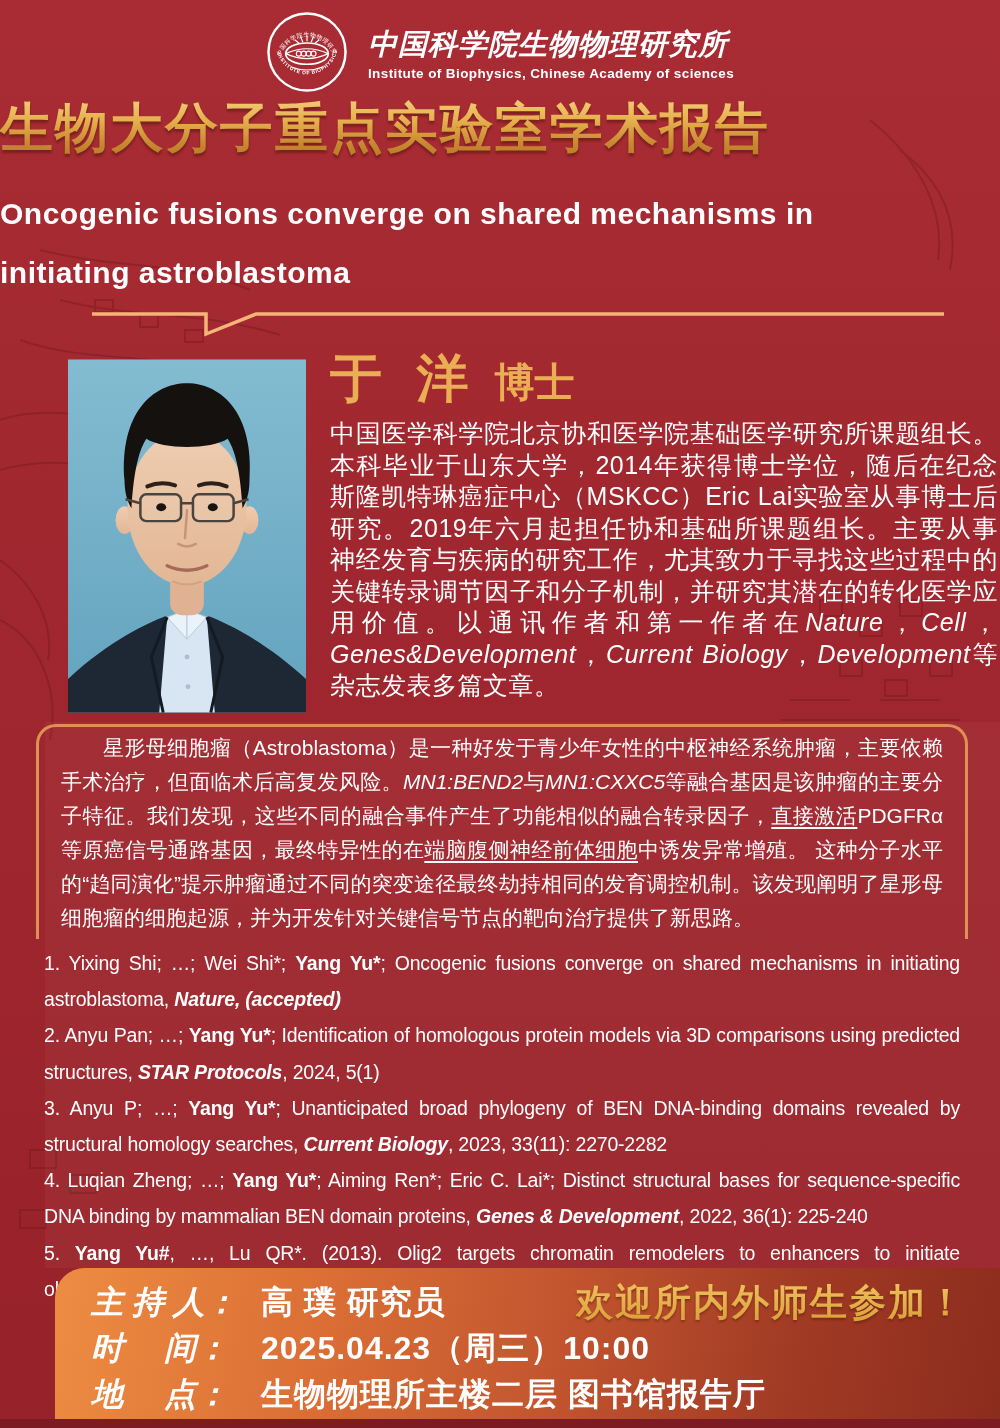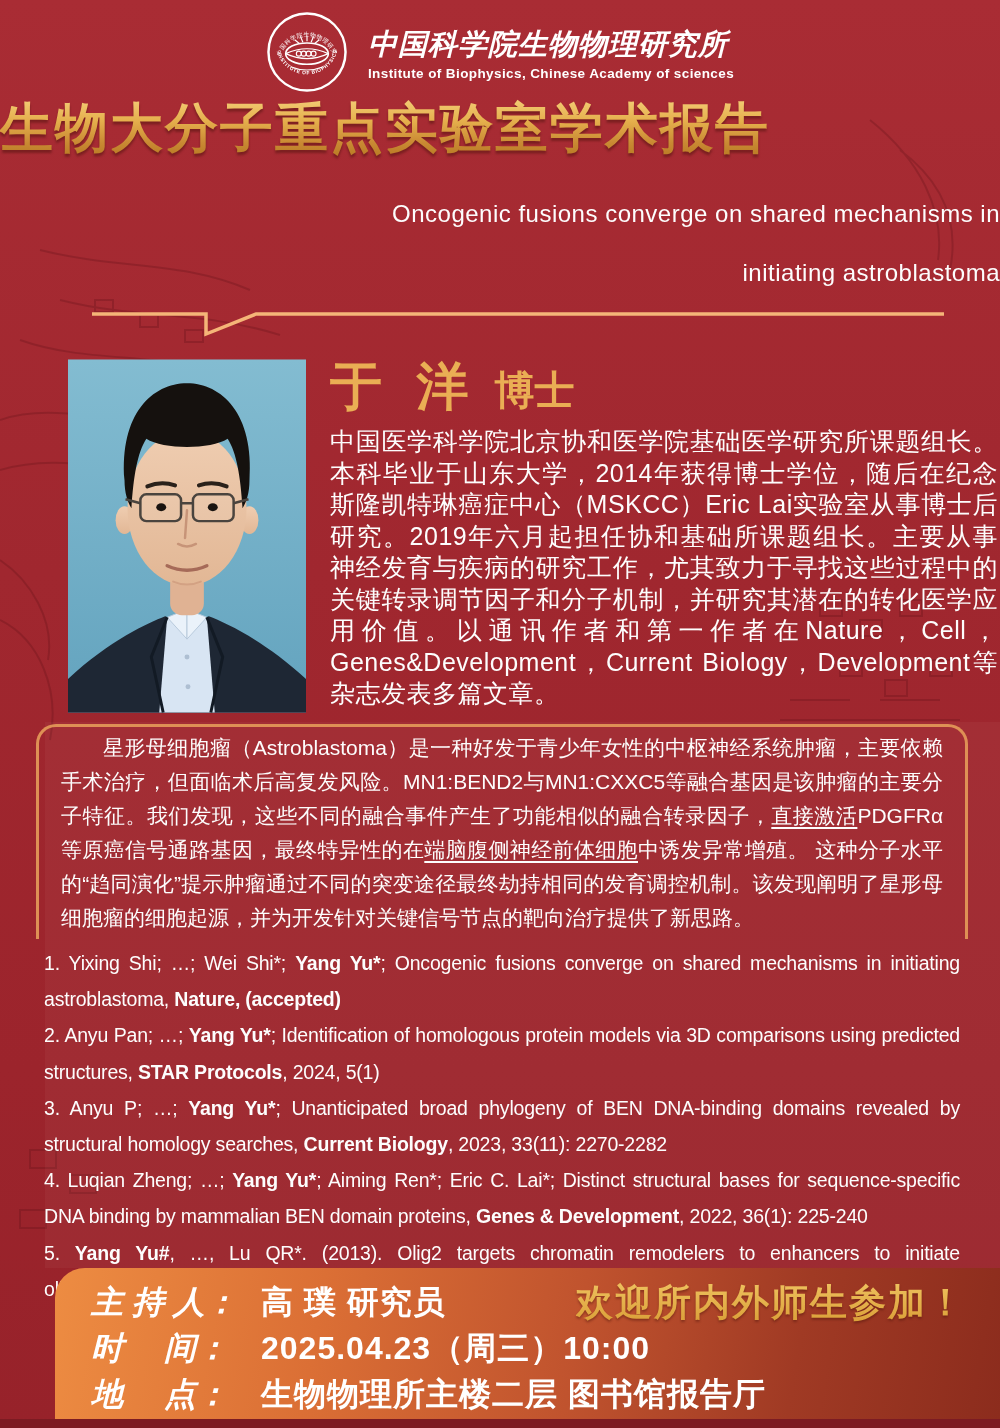--- a/index.html
+++ b/index.html
@@ -16,39 +16,39 @@
   .inst-cn{font-size:29px;font-weight:bold;font-style:italic;letter-spacing:1px;line-height:40px;}
   .inst-en{font-size:13.5px;font-weight:bold;letter-spacing:.4px;margin-top:2px;}
   
   .banner{
     position:absolute;top:94px;left:0;width:100%;margin:0;
     font-size:53px;font-weight:800;letter-spacing:2px;line-height:68px;
     background:linear-gradient(180deg,#f6d27e 0%,#e5af4c 40%,#c98933 72%,#b3751f 100%);
     -webkit-background-clip:text;background-clip:text;color:transparent;
     filter:drop-shadow(0 3px 1px rgba(70,15,8,.45));
   }
-  .talk-title{position:absolute;top:184px;left:0;width:100%;margin:0;text-align:right;
-    font-size:24px;font-weight:400;line-height:59px;color:#fdfdfd;letter-spacing:.5px;}
+  .talk-title{position:absolute;top:184px;left:0;width:100%;margin:0;text-align:left;
+    font-size:30px;font-weight:700;line-height:59px;color:#fdfdfd;letter-spacing:.5px;}
   .divider{position:absolute;top:296px;left:0;width:1000px;height:46px;}
   
   .photo{position:absolute;left:68px;top:358px;width:238px;height:356px;}
-  .speaker-right{position:absolute;left:330px;top:352px;width:668px;}
+  .speaker-right{position:absolute;left:330px;top:344px;width:668px;}
   .name-row{display:flex;align-items:baseline;gap:16px;height:66px;}
   .name{font-size:52px;font-weight:bold;color:#eaae54;letter-spacing:10px;}
   .degree{font-size:40px;font-weight:bold;color:#eaae54;}
   .bio{margin:8px 0 0 0;font-size:25px;line-height:31.5px;letter-spacing:.5px;
     text-align:justify;text-justify:inter-ideograph;color:#fdfdfd;}
   
   .content{position:absolute;left:36px;top:724px;width:932px;}
   .content-shade{position:absolute;left:45px;top:722px;width:955px;height:546px;background:rgba(255,225,210,.045);}
   .abstract-box{border:3px solid #de9055;border-bottom:none;border-radius:20px 20px 0 0;padding:4px 22px 4px 22px;box-sizing:border-box;}
   .abstract{margin:0;font-size:21px;line-height:34px;text-indent:2em;text-align:justify;text-justify:inter-ideograph;color:#fdfdfd;}
   .pubs{margin-top:6px;padding:0 8px;}
   .pub{margin:0;font-size:19.5px;line-height:36.2px;letter-spacing:-.2px;text-align:justify;color:#fdfdfd;}
-  .seg-b{font-weight:bold}.seg-i{}.seg-u{text-decoration:underline;text-underline-offset:4px;}
+  .seg-b{font-weight:bold}.seg-i{font-style:italic}.seg-u{text-decoration:underline;text-underline-offset:4px;}
   
   .footer-panel{position:absolute;left:55px;top:1268px;width:945px;height:152px;box-sizing:border-box;
     border-top-left-radius:30px;padding:12px 0 0 0;
     background:linear-gradient(100deg,#ed8c42 0%,#db6f35 28%,#c0532e 55%,#a03a24 78%,#8c2c1d 100%);}
   .frow{display:flex;align-items:center;height:46px;padding-left:36px;}
   .flabel{font-size:32px;font-weight:bold;width:170px;flex:0 0 auto;font-style:italic;}
   .fvalue{font-size:32px;font-weight:bold;letter-spacing:1px;}
   .welcome{margin-left:auto;margin-right:34px;font-size:37px;font-weight:800;letter-spacing:2px;
     background:linear-gradient(180deg,#f0c562 0%,#d89b33 70%,#c2givenwrong 0);
     background:linear-gradient(180deg,#f0c562 0%,#d89b33 100%);

